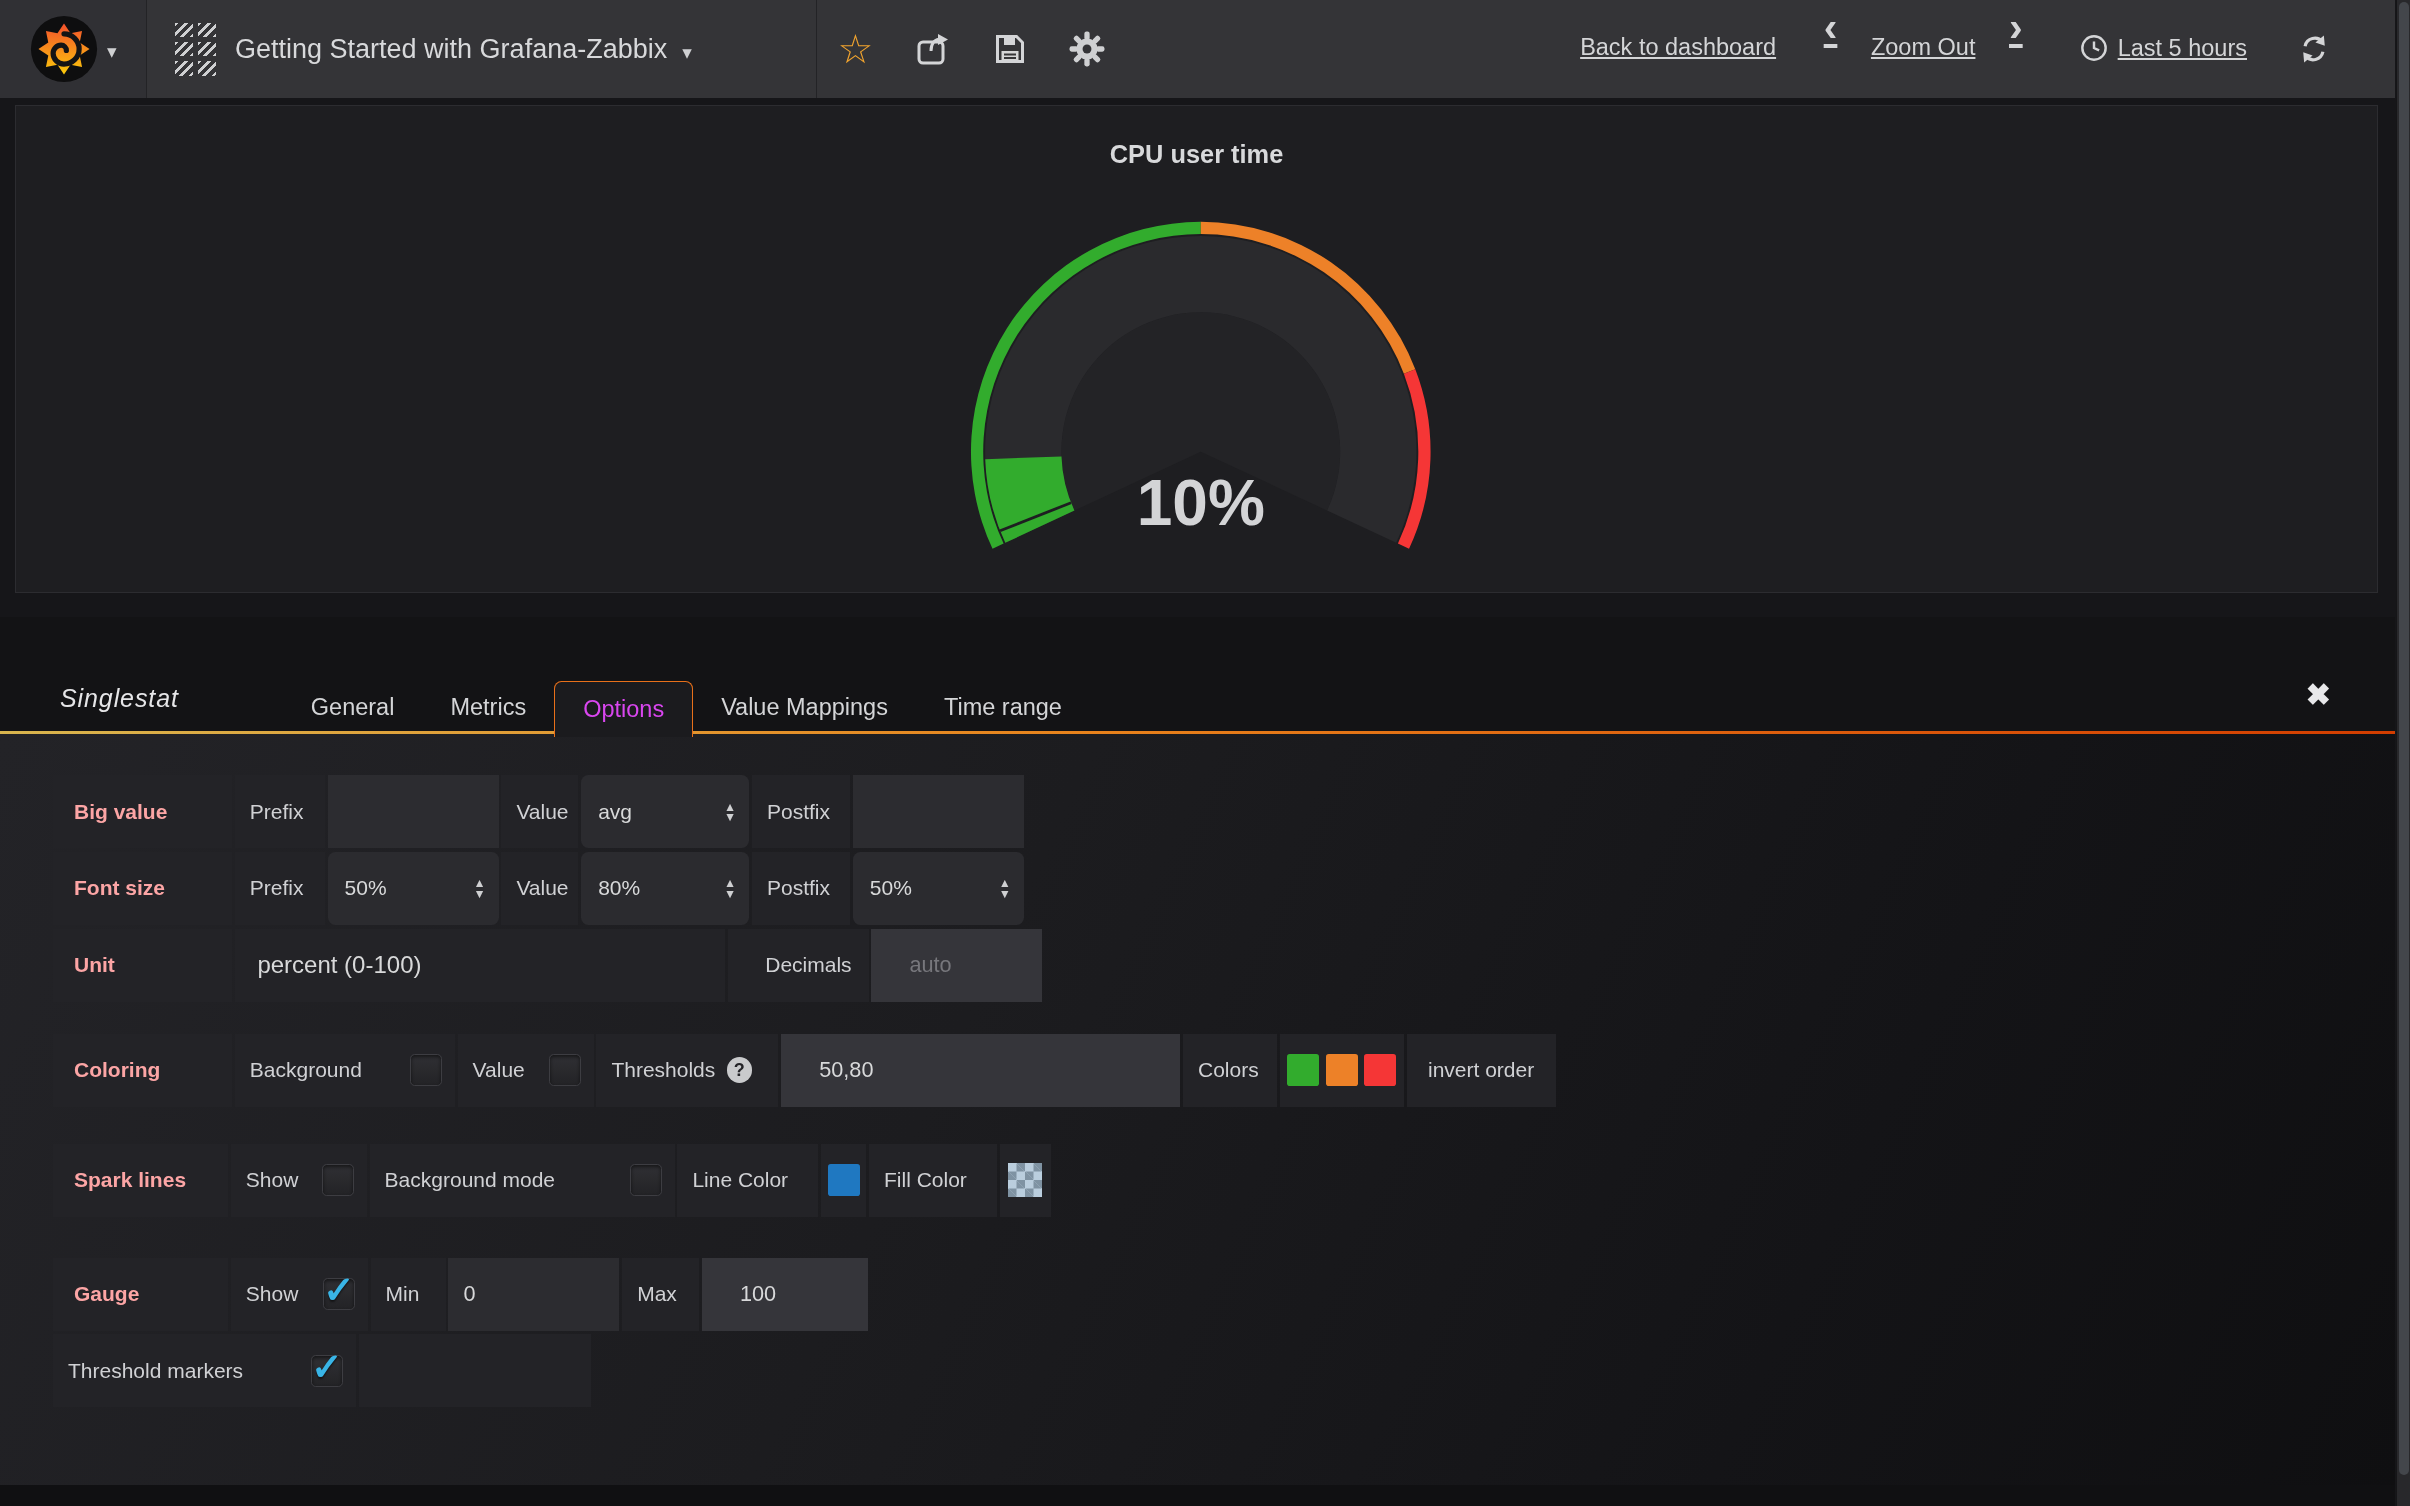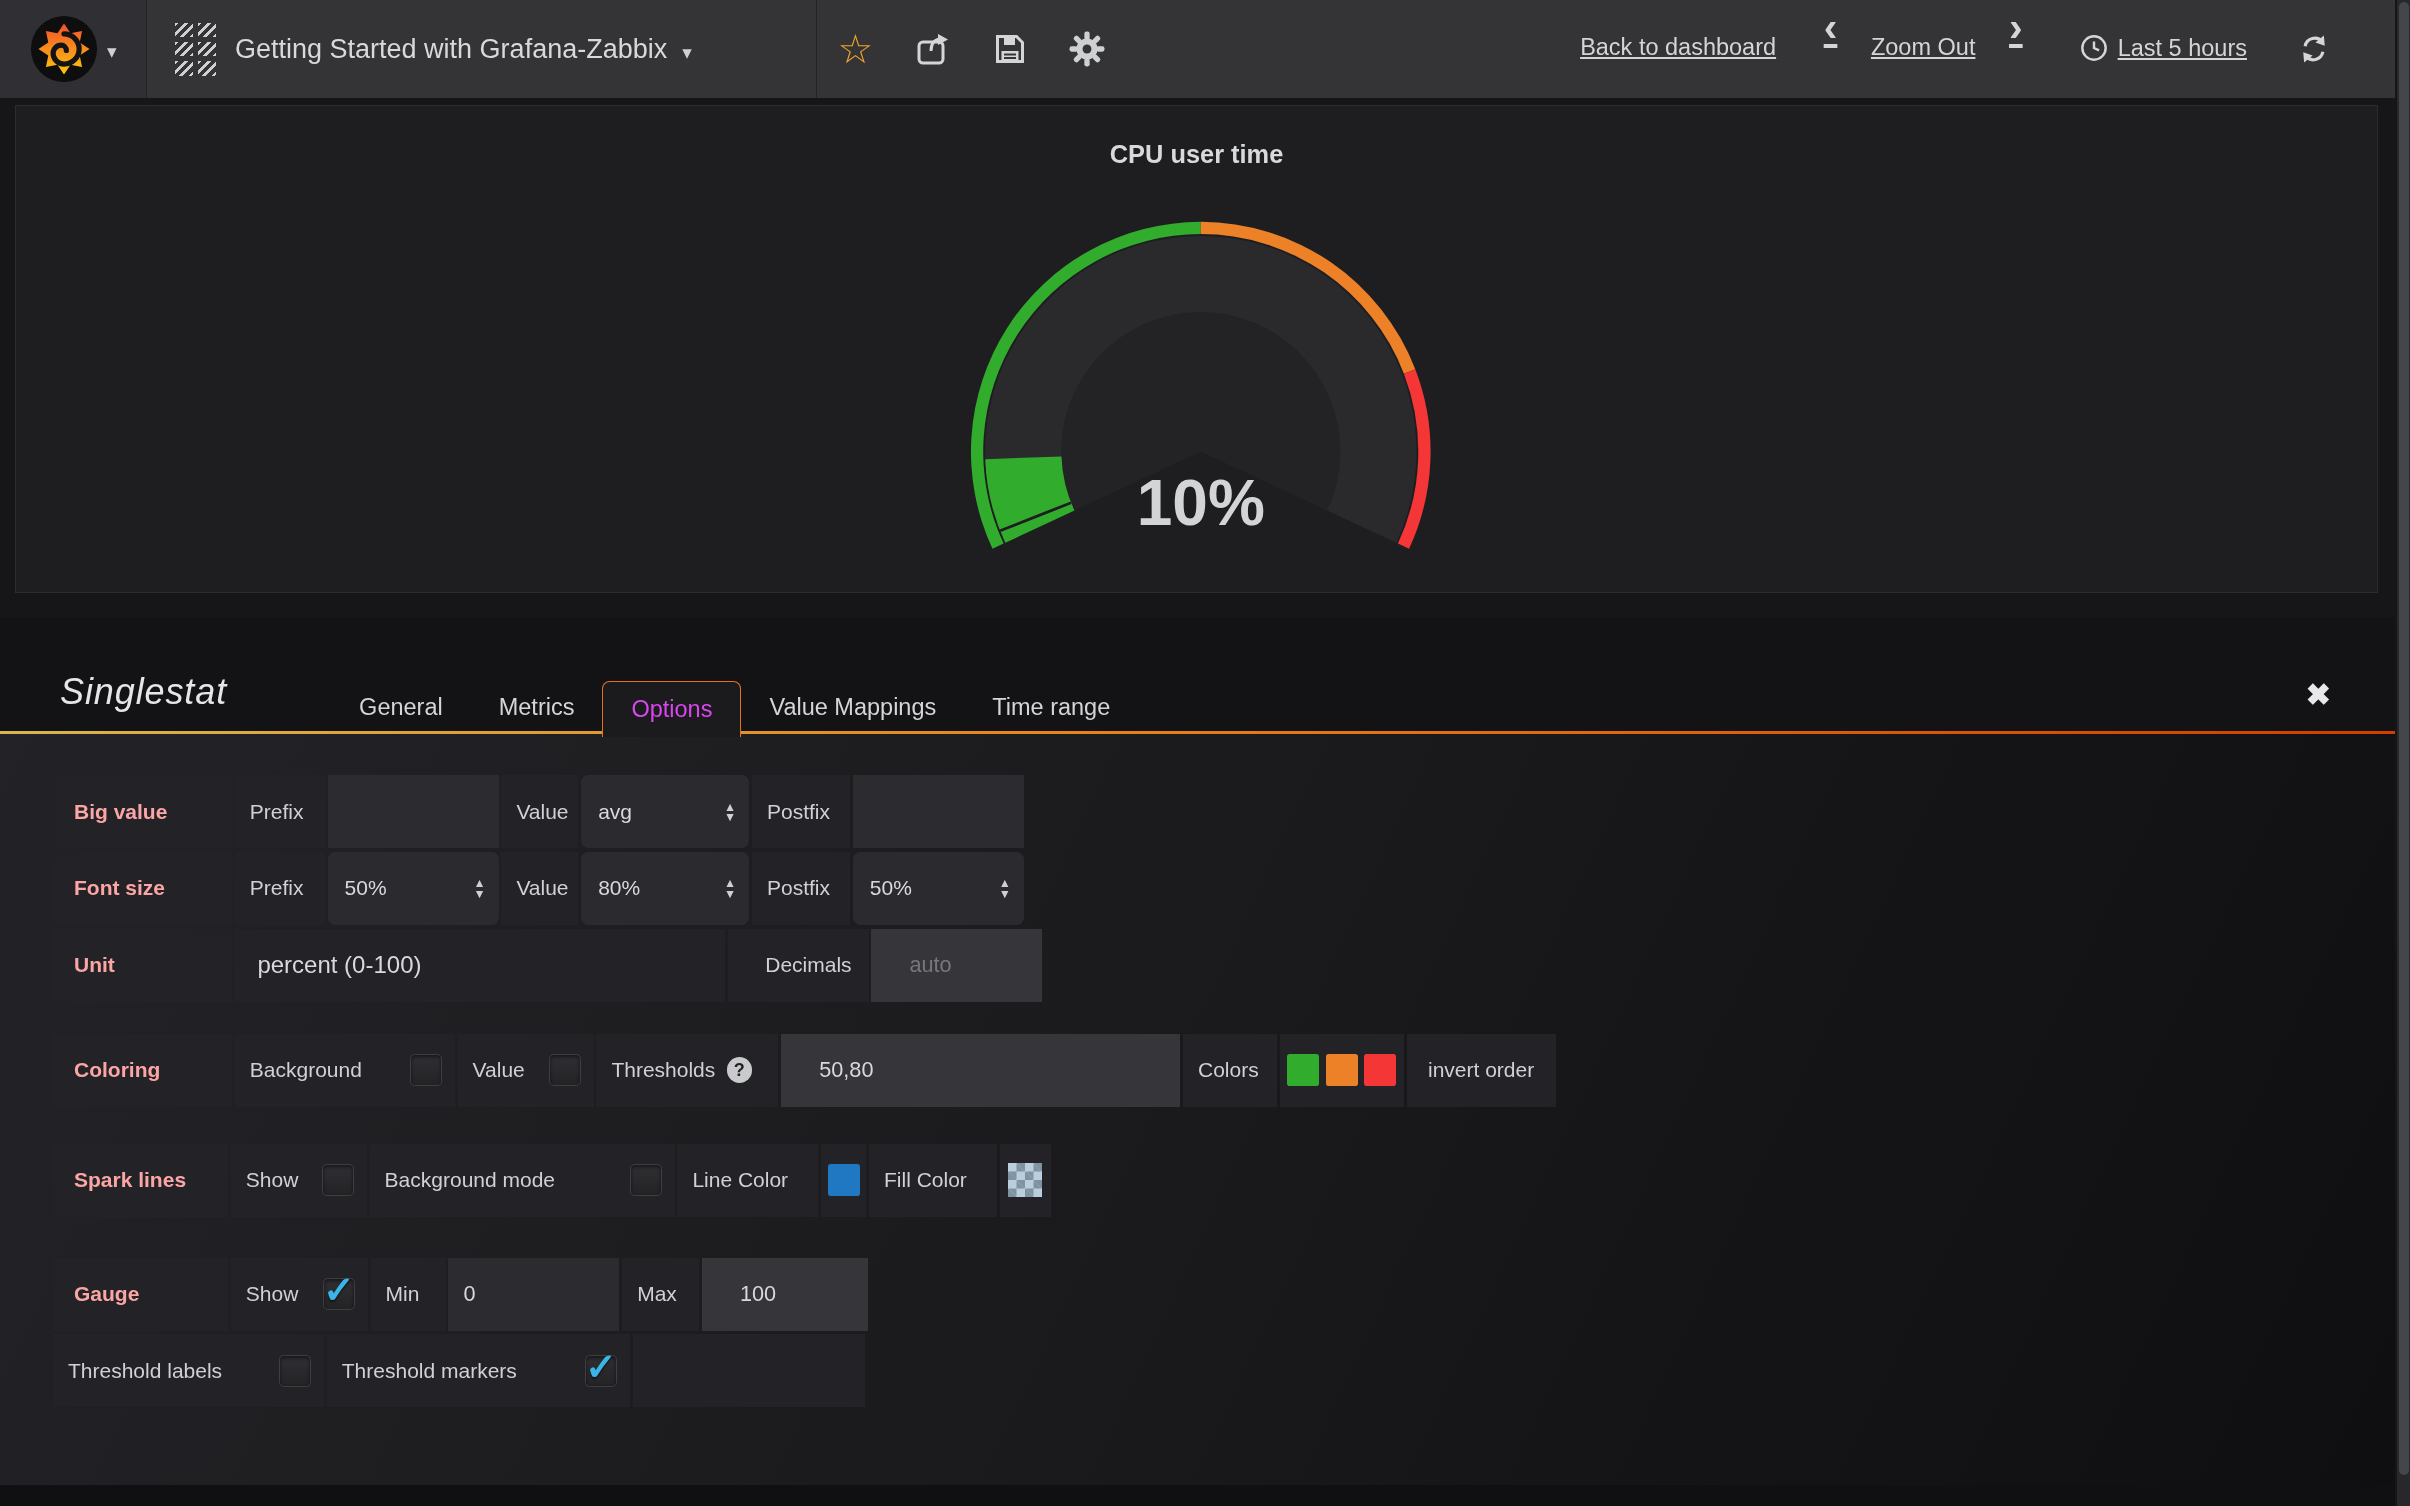--- a/index.html
+++ b/index.html
@@ -36,21 +36,21 @@
   .panel { position:absolute; left:15px; top:105px; width:2363px; height:488px;
     background:#1e1e21; border:0.9px solid #2c2c30; }
   .panel-title { position:absolute; top:34px; left:0; width:100%; text-align:center;
     font-size:25.4px; font-weight:bold; color:#d8d9db; }
   .panel svg { position:absolute; left:0; top:0; }
   
   .editor-header { position:absolute; top:617px; left:0; width:2395px; height:117px;
     background:#131315; display:flex; align-items:flex-end; }
   .editor-underline { position:absolute; bottom:0; left:0; width:100%; height:2.8px;
     background:linear-gradient(90deg,#d9b54e 0%,#e8831c 45%,#d23d00 100%); z-index:1; }
-  .editor-title { margin-left:60px; margin-bottom:21px; font-size:36px; font-style:italic;
+  .editor-title { margin-left:60px; margin-bottom:21px; font-size:25px; font-style:italic;
     color:#e6e6e8; letter-spacing:0.9px; }
   .tabs { display:flex; margin-left:104px; align-items:flex-end; }
   .tab { height:53px; padding:0 28px; display:flex; align-items:center; font-size:23.5px;
     color:#d4d5d7; cursor:pointer; white-space:nowrap; }
   .tab.active { background:#1b1b1e; border:0.9px solid #e8701a; border-bottom:none;
     border-radius:7.5px 7.5px 0 0; color:#d946ef; height:56px; margin-bottom:-2.8px;
     position:relative; z-index:2; }
   .editor-close { margin-left:auto; margin-right:64px; margin-bottom:24.5px; font-size:30px;
     font-weight:bold; color:#e8e8ea; cursor:pointer; line-height:1; }
   
@@ -355,24 +355,20 @@
     <div class="cell inp w182">
       <input class="tin" value="0" style="">
     </div>
     <div class="cell sub w82">Max</div>
     <div class="cell inp lit w176">
       <input class="tin" value="100" style="">
     </div>
   </div>
 
   <div class="row">
-    <div class="cell sub spread w288">
-      <span>Threshold labels</span>
-      <span class="cb"></span>
-    </div>
     <div class="cell sub spread w322">
       <span>Threshold markers</span>
       <span class="cb on">✓</span>
     </div>
     <div class="cell w246"></div>
   </div>
 
 </div>
 
 <div class="page-bottom"></div>

